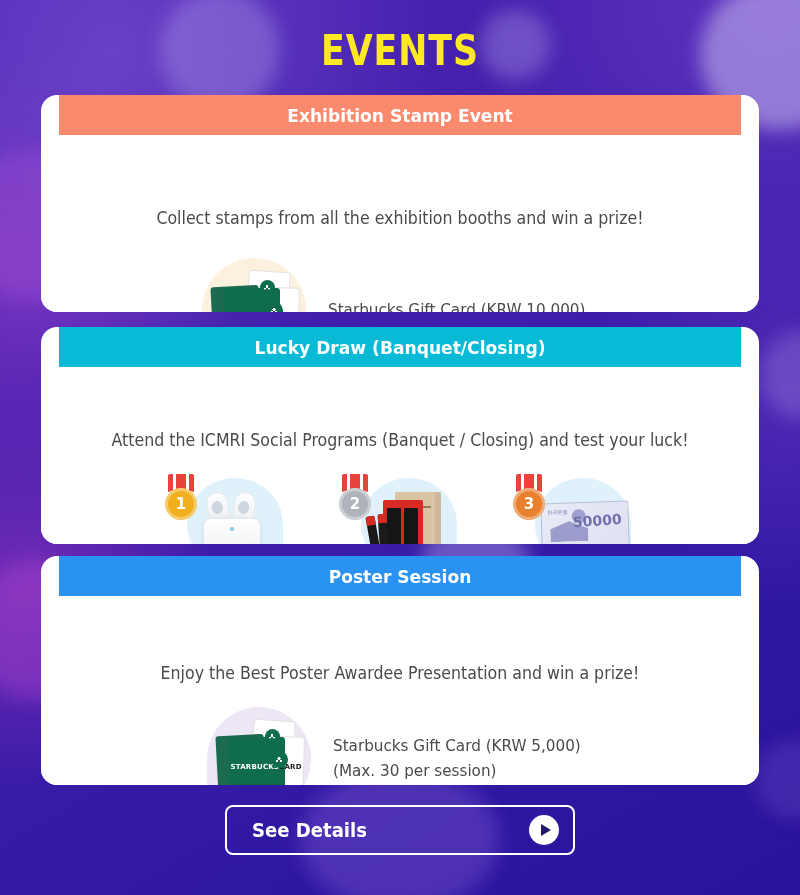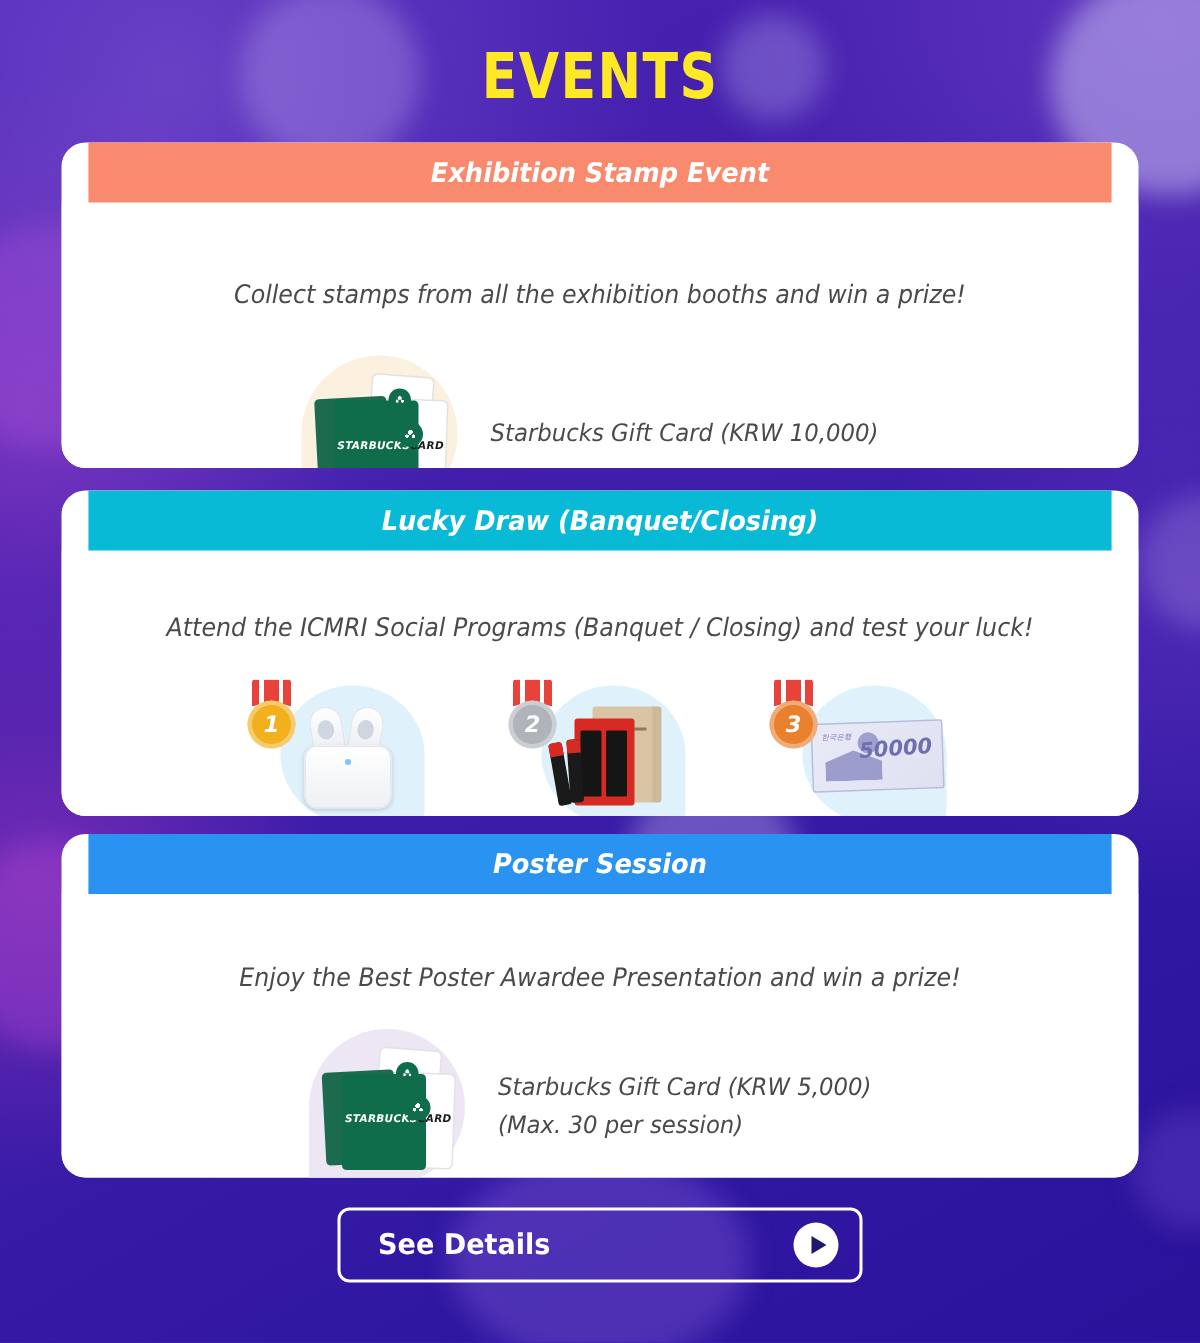--- a/index.html
+++ b/index.html
@@ -50,36 +50,35 @@
   }
 
   
   .card {
     position: absolute;
     left: 41px;
     width: 718px;
     border-radius: 16px;
     overflow: hidden;
     background: #ffffff;
-    font-style: italic;
   }
   .card-header {
     height: 40px;
     display: flex;
     align-items: center;
     justify-content: center;
     color: #ffffff;
     font-size: 18px;
     font-weight: bold;
     font-family: "DejaVu Sans", sans-serif;
     transform: scaleX(0.95);
   }
   .card-body {
     background: #ffffff;
-    padding-top: 4px;
+    padding-top: 25px;
   }
   .desc {
     text-align: center;
     font-size: 17px;
     color: #4a4a4a;
     font-family: "DejaVu Sans", sans-serif;
     transform: scaleX(0.93);
   }
 
   

